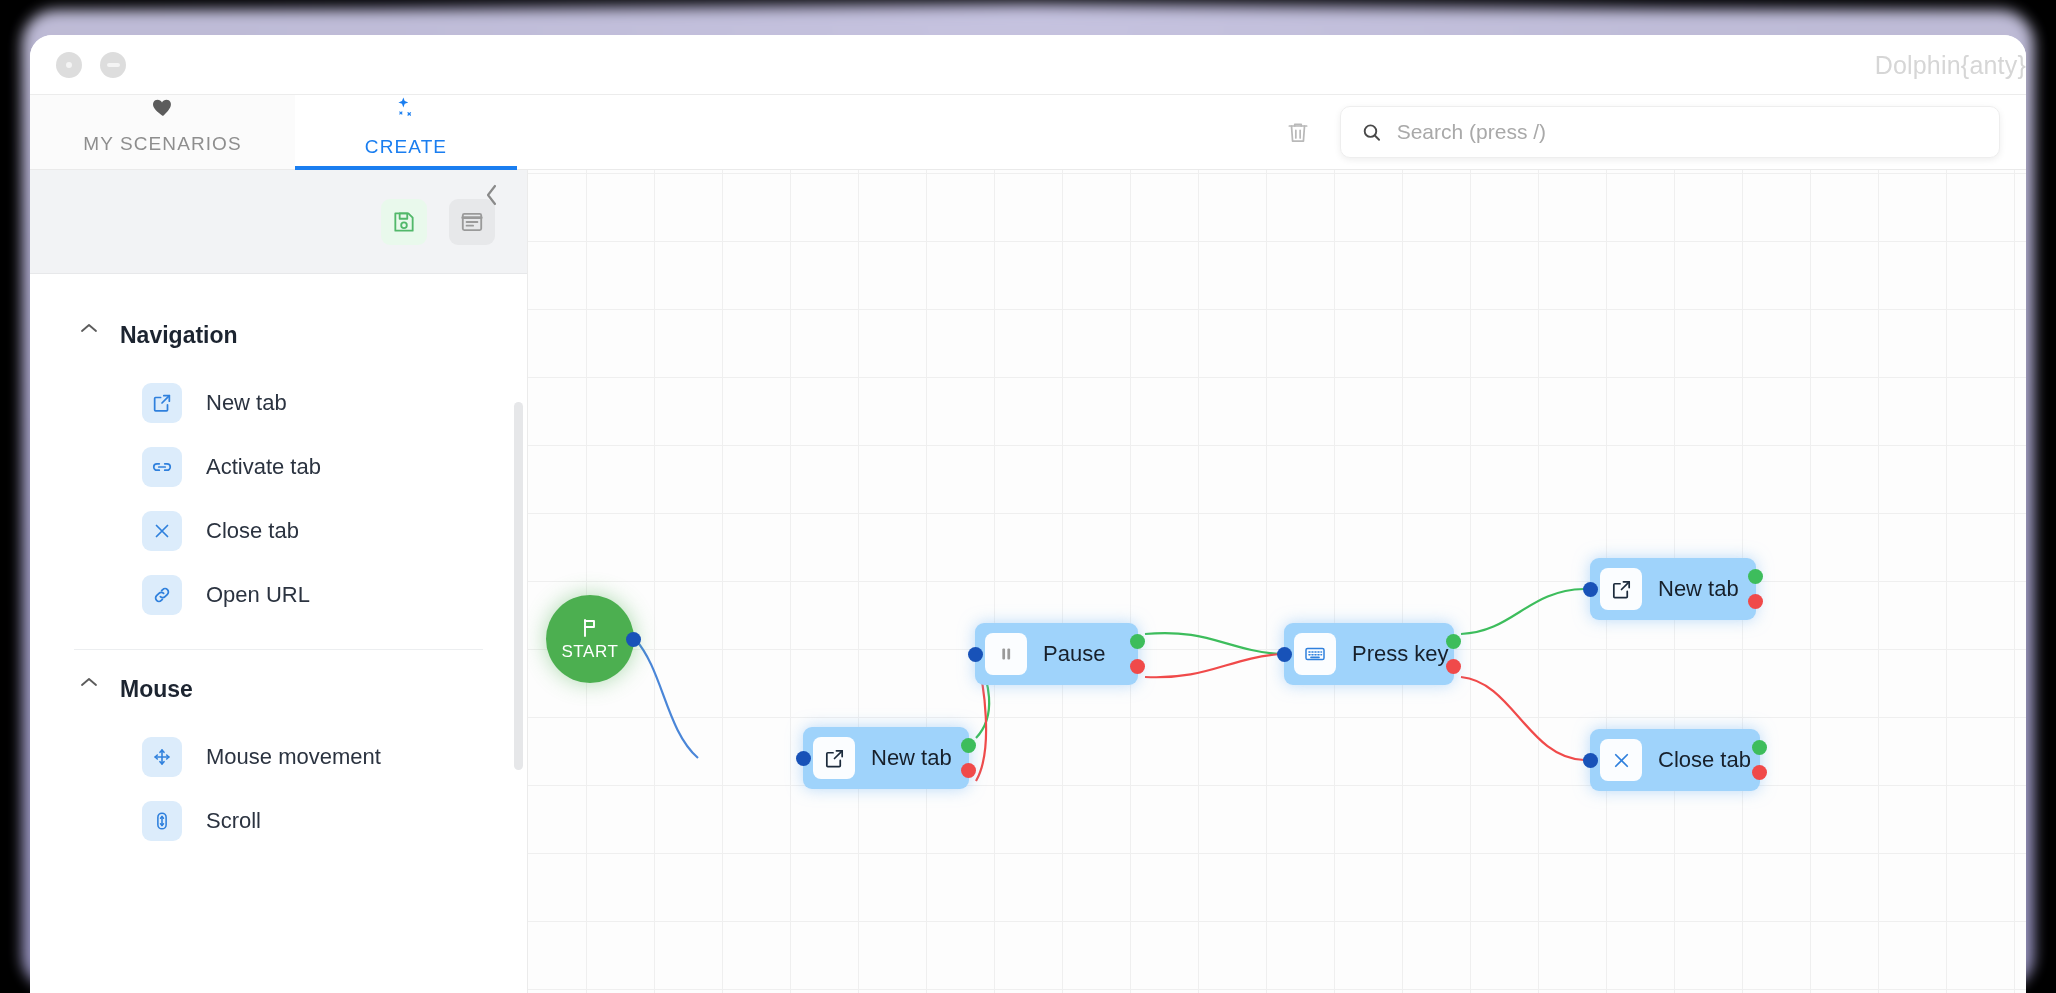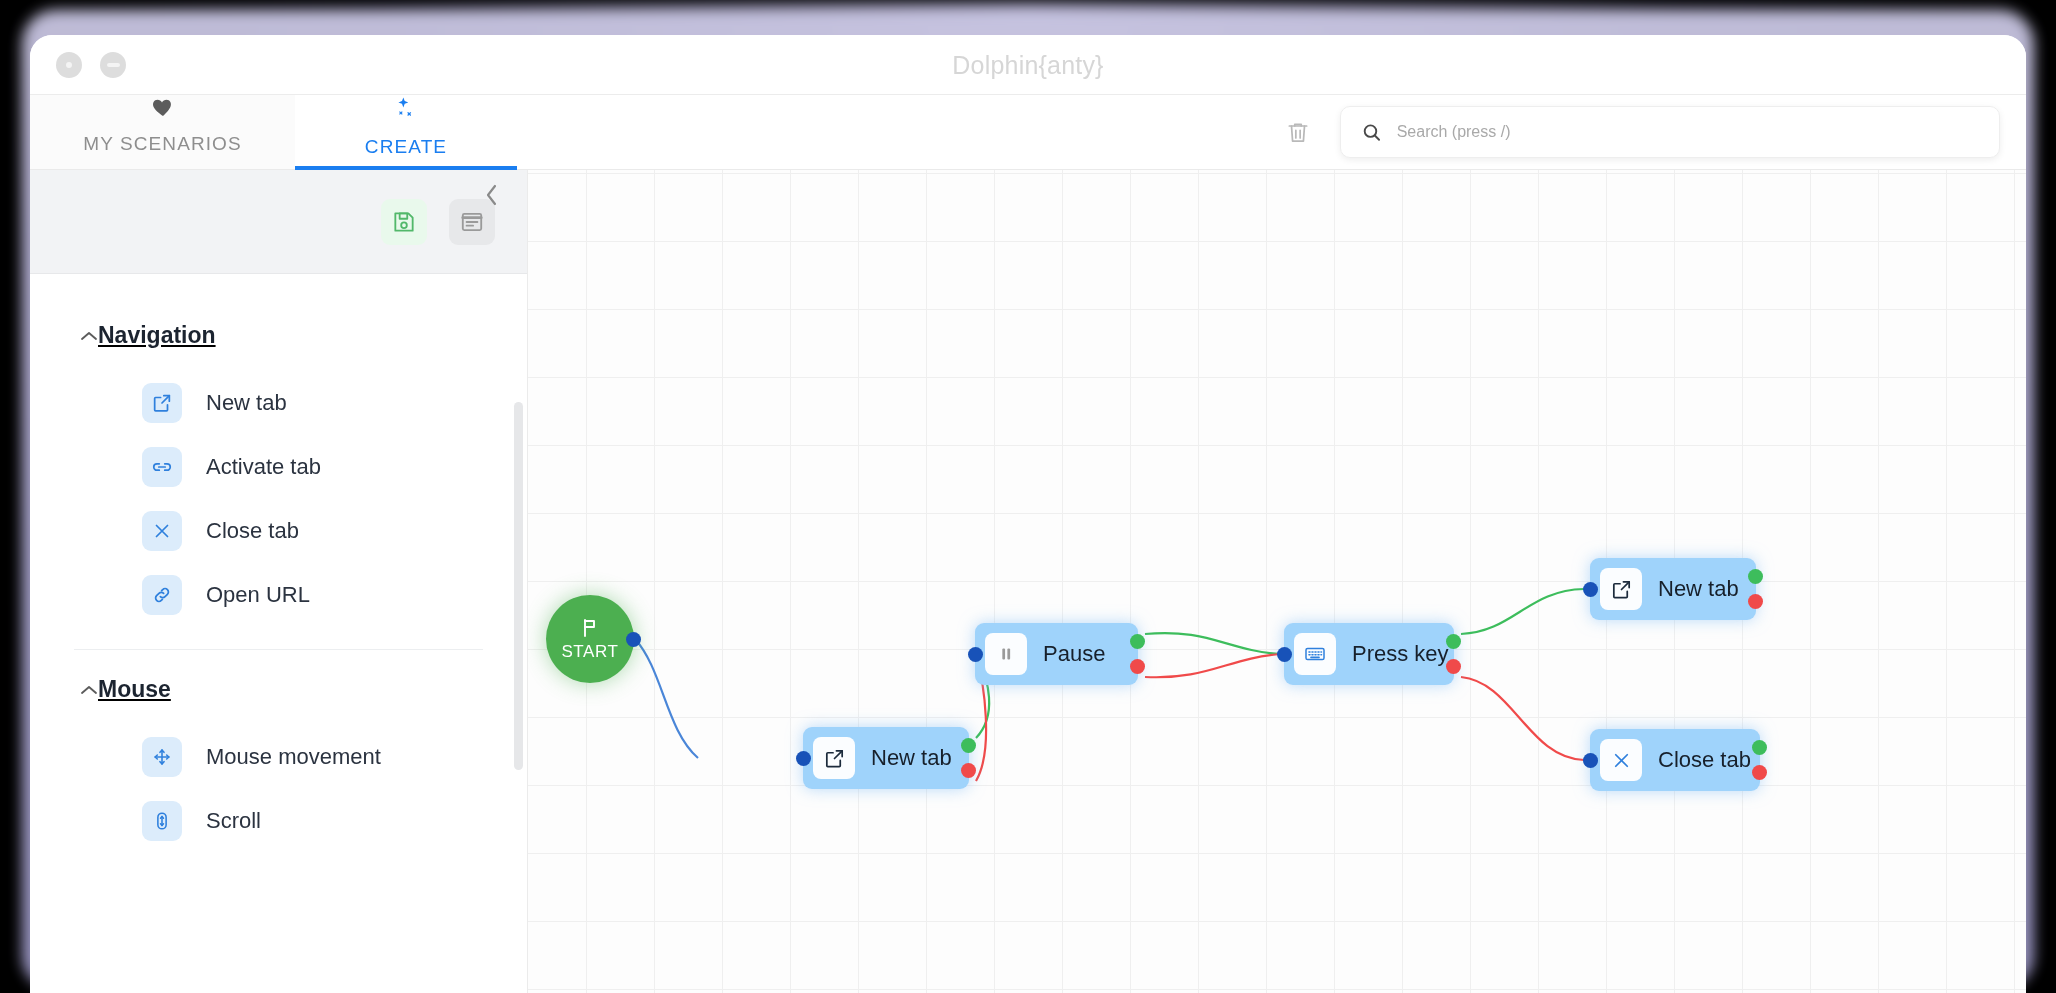--- a/index.html
+++ b/index.html
@@ -75,21 +75,21 @@
     background: #dddddd;
     display: flex; align-items: center; justify-content: center;
   }
   .win-btn .dot { width: 6px; height: 6px; border-radius: 50%; background: #f4f4f4; }
   .win-btn .dash { width: 13px; height: 4px; border-radius: 2px; background: #f4f4f4; }
 
   .win-title {
     position: absolute;
     left: 0; right: 0; top: 50%;
     transform: translateY(-50%);
-    text-align: center;
+    text-align: right;
     font-size: 25px;
     color: #d6d6d6;
     letter-spacing: .2px;
     font-weight: 400;
   }
 
   
   .topbar {
     position: relative;
     height: 75px;
@@ -149,21 +149,21 @@
     border: 1px solid #eeeeee;
     border-radius: 10px;
     box-shadow: 0 2px 7px rgba(0,0,0,.07);
     display: flex; align-items: center;
     padding: 0 20px;
     gap: 14px;
   }
   .search-box input {
     border: none; outline: none;
     font-family: "Liberation Sans", sans-serif;
-    font-size: 16px;
+    font-size: 21px;
     color: #2b2b2b;
     background: transparent;
     width: 100%;
   }
   .search-box input::placeholder { color: #a9a9a9; }
 
   
   .body {
     display: flex;
     height: 840px;
@@ -208,24 +208,24 @@
   .sq-btn.grey  { background: #e7e8ea; }
 
   .sidebar-scroll {
     flex: 1;
     overflow: hidden;
     position: relative;
     padding-top: 26px;
   }
   .group-header {
     display: flex;
-    align-items: center;
+    align-items: flex-start;
+    gap: 22px;
     padding: 22px 0 22px 50px;
     cursor: pointer;
-    text-decoration: underline;
   }
   .group-header .chev {
     width: 18px; height: 12px; flex: none;
   }
   .group-header .gtitle {
     font-size: 23px;
     font-weight: 700;
     color: #1c2430;
   }
   .divider {

